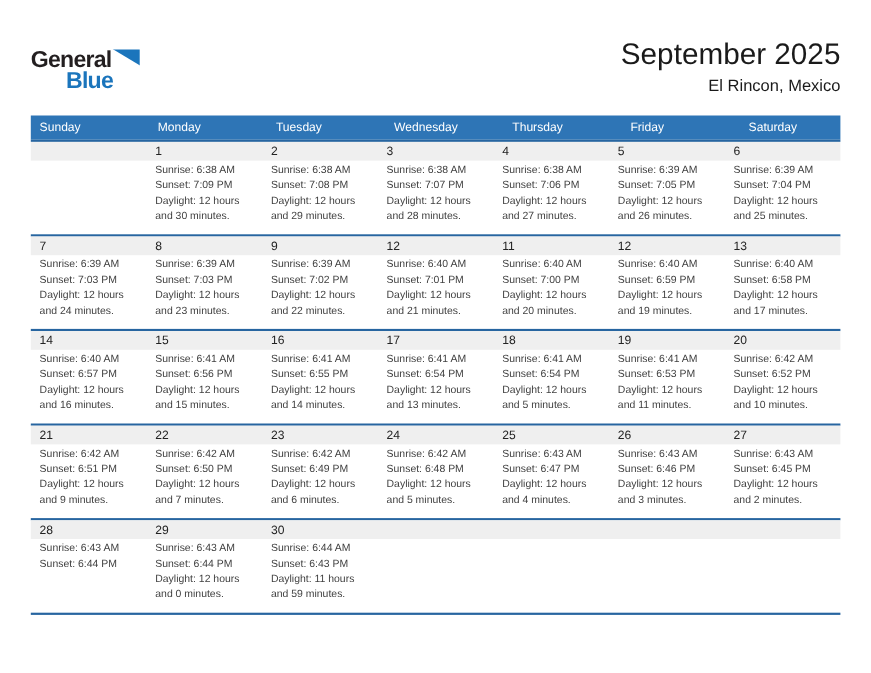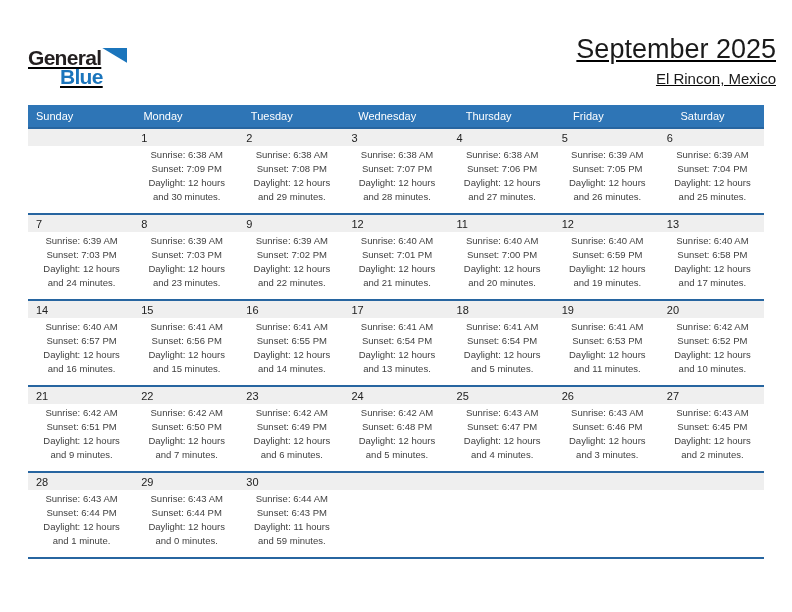--- a/index.html
+++ b/index.html
@@ -5,22 +5,22 @@
   html, body { margin: 0; padding: 0; background: #ffffff; }
   body {
     width: 792px; height: 612px;
     font-family: "Liberation Sans", sans-serif;
     position: relative; overflow: hidden;
   }
   .sheet { position: absolute; inset: 0; background: #ffffff; }
 
   
   .topbar {
-    position: absolute; left: 28px; right: 16px; top: 34px;
-    display: flex; justify-content: space-between; align-items: flex-end; text-decoration: underline;
+    position: absolute; left: 28px; right: 28px; top: 34px;
+    display: flex; justify-content: space-between; align-items: center;
   }
   .logo { padding-top: 6px; line-height: 1; }
   .logo-row1 { display: flex; align-items: flex-start; }
   .logo-general {
     font-size: 21px; font-weight: 700; color: #231f20; letter-spacing: -0.7px;
   }
   .logo-triangle {
     width: 25px; height: 15px; margin-left: 1px; margin-top: 1px;
     background: var(--logo-blue);
     clip-path: polygon(0 0, 100% 0, 100% 100%);
@@ -42,21 +42,21 @@
     flex: 1 1 0; box-sizing: border-box; padding-left: 8px;
     color: #ffffff; font-size: 11px;
   }
   #weeks-container { border-bottom: 2px solid var(--line-blue); }
   .week-row { border-top: 2px solid var(--line-blue); height: 86px; box-sizing: border-box; }
   .num-row { display: flex; background: var(--strip-gray); height: 17px; align-items: center; }
   .num-cell {
     flex: 1 1 0; box-sizing: border-box; padding-left: 8px;
     font-size: 11px; color: #222222;
   }
-  .body-row { display: flex; text-align: center; }
+  .body-row { display: flex; }
   .body-cell {
     flex: 1 1 0; box-sizing: border-box;
     padding: 2px 6px 0 8px;
     font-size: 9.5px; color: #3f3f3f; line-height: 1.47;
   }
 </style>
 </head>
 <body>
 
 <div class="sheet">
@@ -280,21 +280,20 @@
             <div class="num-cell">30</div>
             <div class="num-cell"></div>
             <div class="num-cell"></div>
             <div class="num-cell"></div>
             <div class="num-cell"></div>
           </div>
           <div class="body-row">
             <div class="body-cell">
               <div>Sunrise: 6:43 AM</div>
               <div>Sunset: 6:44 PM</div>
-              <div>Daylight: 12 hours and 1 minute.</div>
             </div>
             <div class="body-cell">
               <div>Sunrise: 6:43 AM</div>
               <div>Sunset: 6:44 PM</div>
               <div>Daylight: 12 hours and 0 minutes.</div>
             </div>
             <div class="body-cell">
               <div>Sunrise: 6:44 AM</div>
               <div>Sunset: 6:43 PM</div>
               <div>Daylight: 11 hours and 59 minutes.</div>

